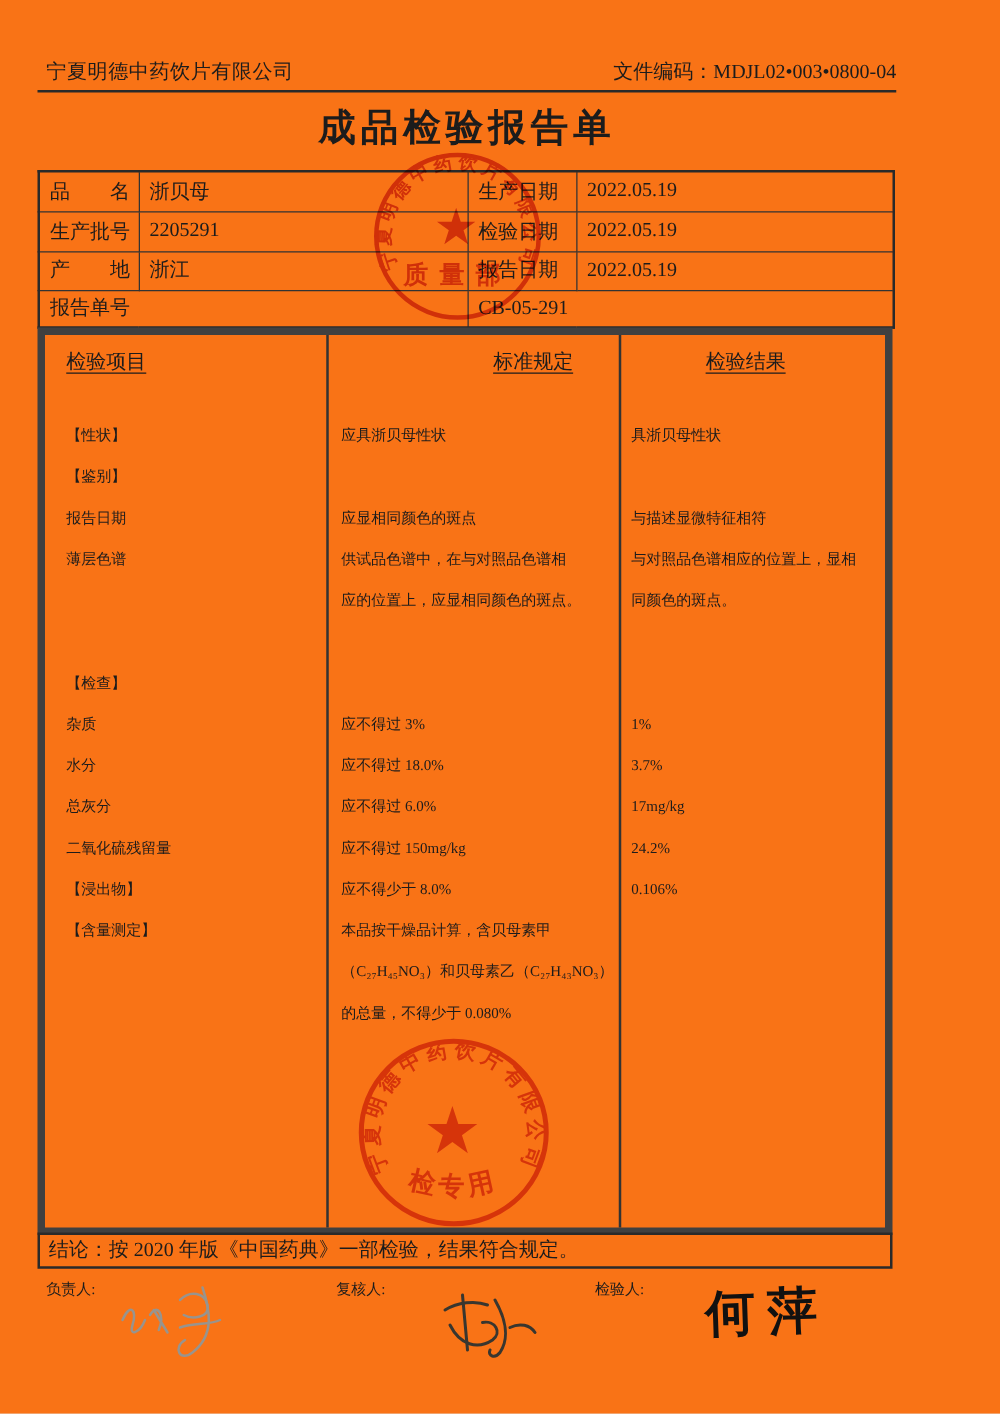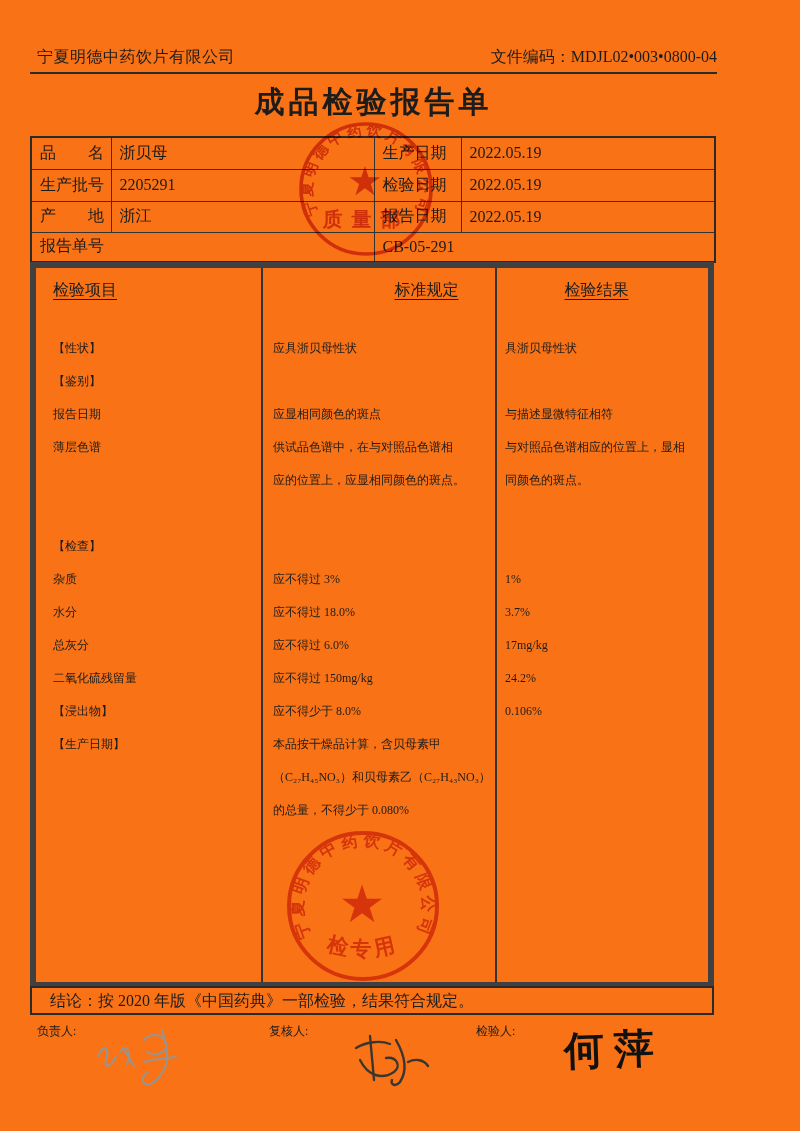--- a/index.html
+++ b/index.html
@@ -31,21 +31,21 @@
   .mt-header.h-b{left:227px;width:263px;text-align:center;margin-left:32px;}
   .mt-header.h-c{left:436px;width:249px;text-align:center;}
   .col-lines{position:absolute;top:64px;font-size:12px;}
   .col-lines.col-a{left:17px;width:208px;}
   .col-lines.col-b{left:237px;width:224px;font-family:Liberation Serif, serif;}
   .col-lines.col-c{left:469px;width:213px;}
   .tline{height:33px;line-height:33px;white-space:pre;}
   
   .conclusion{position:absolute;left:30px;top:986px;width:684px;height:29px;
               border:2px solid #2a2a2a;box-sizing:border-box;
-              font-size:16px;line-height:25px;padding-left:18px;white-space:nowrap;}
+              font-size:16px;line-height:25px;padding-left:7px;white-space:nowrap;}
   
   .sig-label{position:absolute;top:1023px;font-size:12px;white-space:nowrap;}
   .sig-label.s1{left:37px;}
   .sig-label.s2{left:269px;}
   .sig-label.s3{left:476px;}
   .sig-svg{position:absolute;}
   .sig1{left:92px;top:1022px;}
   .sig2{left:348px;top:1028px;}
   .inspector-name{position:absolute;left:564px;top:1022px;font-size:40px;font-weight:700;
                   font-family:"Liberation Sans","DejaVu Sans",sans-serif;
@@ -110,21 +110,21 @@
         <div class="tline">报告日期</div>
         <div class="tline">薄层色谱</div>
         <div class="tline"></div>
         <div class="tline"></div>
         <div class="tline">【检查】</div>
         <div class="tline">杂质</div>
         <div class="tline">水分</div>
         <div class="tline">总灰分</div>
         <div class="tline">二氧化硫残留量</div>
         <div class="tline">【浸出物】</div>
-        <div class="tline">【生产日期】</div>
+        <div class="tline">【含量测定】</div>
         <div class="tline"></div>
         <div class="tline"></div>
       </div>
     <div class="col-lines col-b">
         <div class="tline">应具浙贝母性状</div>
         <div class="tline"></div>
         <div class="tline">应显相同颜色的斑点</div>
         <div class="tline">供试品色谱中，在与对照品色谱相</div>
         <div class="tline">应的位置上，应显相同颜色的斑点。</div>
         <div class="tline"></div>

